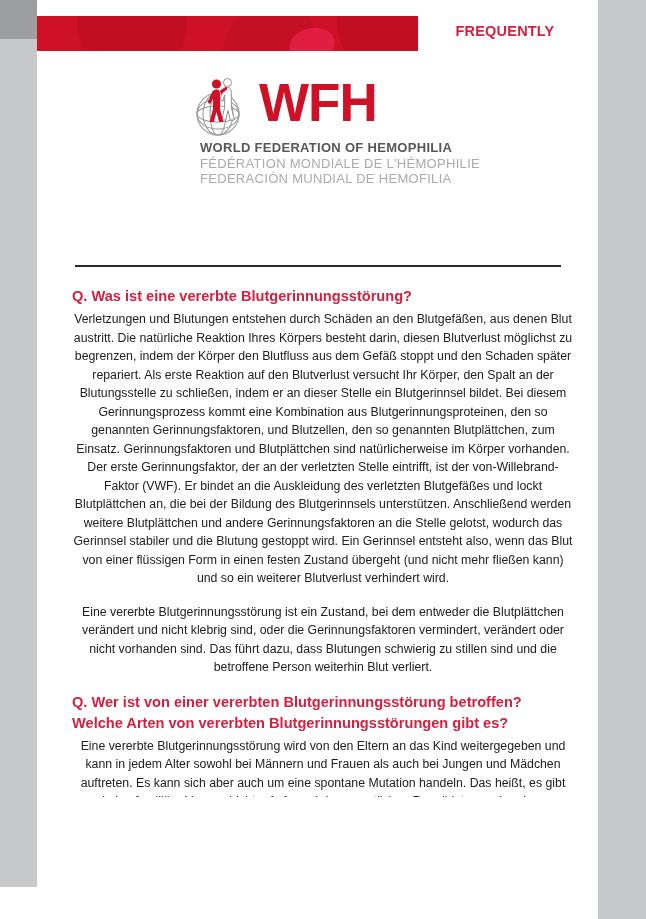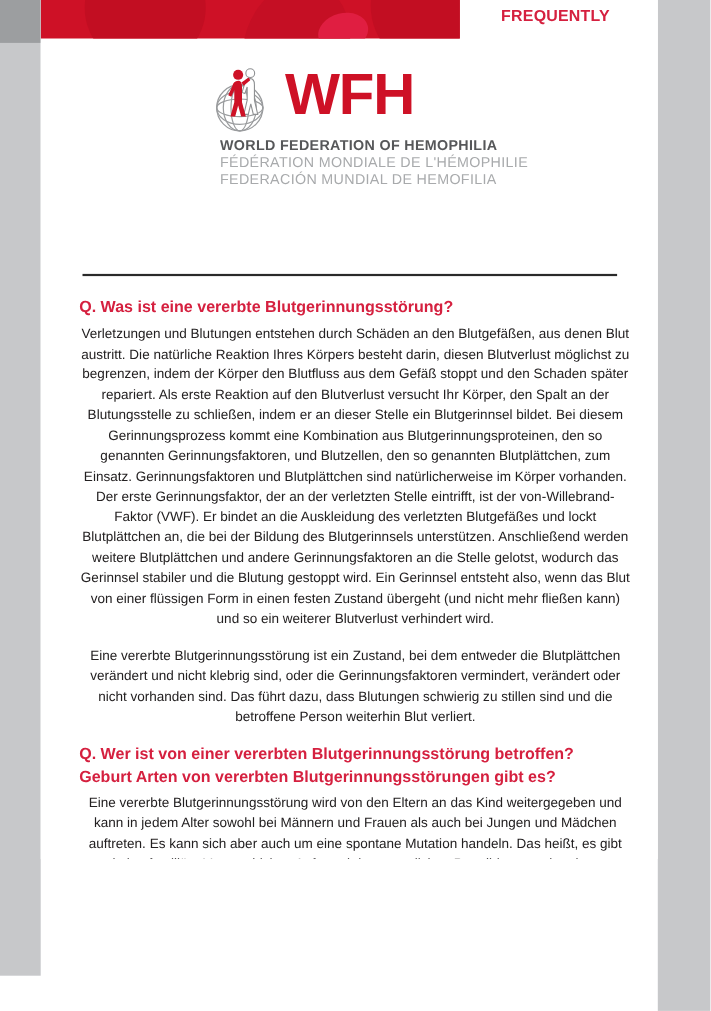--- a/index.html
+++ b/index.html
@@ -16,21 +16,21 @@
   body{
     position:relative;
     background:#ffffff;
     font-family:"Liberation Sans","DejaVu Sans",sans-serif;
   }
   
   .gray-col-left{position:absolute;left:0;top:0;width:37px;height:887px;background:var(--viewer-gray);}
   .gray-col-left .dark-block{position:absolute;left:0;top:0;width:37px;height:39px;background:var(--viewer-gray-dark);}
   .gray-col-right{position:absolute;right:0;top:0;width:48px;height:919px;background:var(--viewer-gray);}
   
-  .page{position:absolute;left:37px;top:0;width:561px;height:781px;background:#fff;overflow:hidden;}
+  .page{position:absolute;left:37px;top:16px;width:561px;height:781px;background:#fff;overflow:hidden;}
 
   
   .banner{position:absolute;left:0;top:0;width:381px;height:35px;background:var(--brand-red);overflow:hidden;}
   .banner .shape{position:absolute;border-radius:50%;}
   .sh-a{width:110px;height:110px;left:40px;top:-48px;background:#c20e22;}
   .sh-b{width:95px;height:120px;left:185px;top:-18px;background:#c50f24;border-radius:50% 50% 40% 60%;transform:rotate(18deg);}
   .sh-c{width:120px;height:120px;left:300px;top:-55px;background:#c20e22;}
   .sh-d{width:46px;height:34px;left:252px;top:12px;background:#e01e41;transform:rotate(-14deg);border-radius:6px;}
 
   .faq-label{
@@ -139,21 +139,21 @@
       <div class="q-heading">
         <span class="q-line">Q. Was ist eine vererbte Blutgerinnungsstörung?</span>
       </div>
       <p>Verletzungen und Blutungen entstehen durch Schäden an den Blutgefäßen, aus denen Blut austritt. Die natürliche Reaktion Ihres Körpers besteht darin, diesen Blutverlust möglichst zu begrenzen, indem der Körper den Blutfluss aus dem Gefäß stoppt und den Schaden später repariert. Als erste Reaktion auf den Blutverlust versucht Ihr Körper, den Spalt an der Blutungsstelle zu schließen, indem er an dieser Stelle ein Blutgerinnsel bildet. Bei diesem Gerinnungsprozess kommt eine Kombination aus Blutgerinnungsproteinen, den so genannten Gerinnungsfaktoren, und Blutzellen, den so genannten Blutplättchen, zum Einsatz. Gerinnungsfaktoren und Blutplättchen sind natürlicherweise im Körper vorhanden. Der erste Gerinnungsfaktor, der an der verletzten Stelle eintrifft, ist der von-Willebrand-Faktor (VWF). Er bindet an die Auskleidung des verletzten Blutgefäßes und lockt Blutplättchen an, die bei der Bildung des Blutgerinnsels unterstützen. Anschließend werden weitere Blutplättchen und andere Gerinnungsfaktoren an die Stelle gelotst, wodurch das Gerinnsel stabiler und die Blutung gestoppt wird. Ein Gerinnsel entsteht also, wenn das Blut von einer flüssigen Form in einen festen Zustand übergeht (und nicht mehr fließen kann) und so ein weiterer Blutverlust verhindert wird.</p>
       <p>Eine vererbte Blutgerinnungsstörung ist ein Zustand, bei dem entweder die Blutplättchen verändert und nicht klebrig sind, oder die Gerinnungsfaktoren vermindert, verändert oder nicht vorhanden sind. Das führt dazu, dass Blutungen schwierig zu stillen sind und die betroffene Person weiterhin Blut verliert.</p>
     </div>
 
     <div class="section-2">
       <div class="q-heading">
         <span class="q-line">Q. Wer ist von einer vererbten Blutgerinnungsstörung betroffen?</span>
-        <span class="q-line">Geburt Arten von vererbten Blutgerinnungsstörungen gibt es?</span>
+        <span class="q-line">Welche Arten von vererbten Blutgerinnungsstörungen gibt es?</span>
       </div>
       <p>Eine vererbte Blutgerinnungsstörung wird von den Eltern an das Kind weitergegeben und kann in jedem Alter sowohl bei Männern und Frauen als auch bei Jungen und Mädchen auftreten. Es kann sich aber auch um eine spontane Mutation handeln. Das heißt, es gibt keine familiäre Vorgeschichte. Aufgrund der monatlichen Regelblutung oder einer Schwangerschaft kommt es bei Frauen und Mädchen häufiger zu starken Menstruationsblutungen (HMB), Blutungen während der Schwangerschaft sowie Blutungen nach der Geburt (auch postpartale Blutungen genannt).</p>
       <p>Bei etwa 1 von 10 Frauen mit starken Regelblutungen liegt eine Blutgerinnungsstörung vor. Starke Regelblutungen können aber auch durch andere gynäkologische Erkrankungen wie beispielsweise Gebärmuttermyome, Polypen, Endometriose oder ein Ungleichgewicht der weiblichen Hormone verursacht werden. Zu den nicht gynäkologischen Ursachen für starke Regelblutungen gehören Schilddrüsenprobleme, systemische Krankheiten wie schwere</p>
     </div>
 
   </div>
 
   <div class="footer-band">
     <div class="shape fsh-a"></div>
     <div class="shape fsh-b"></div>

